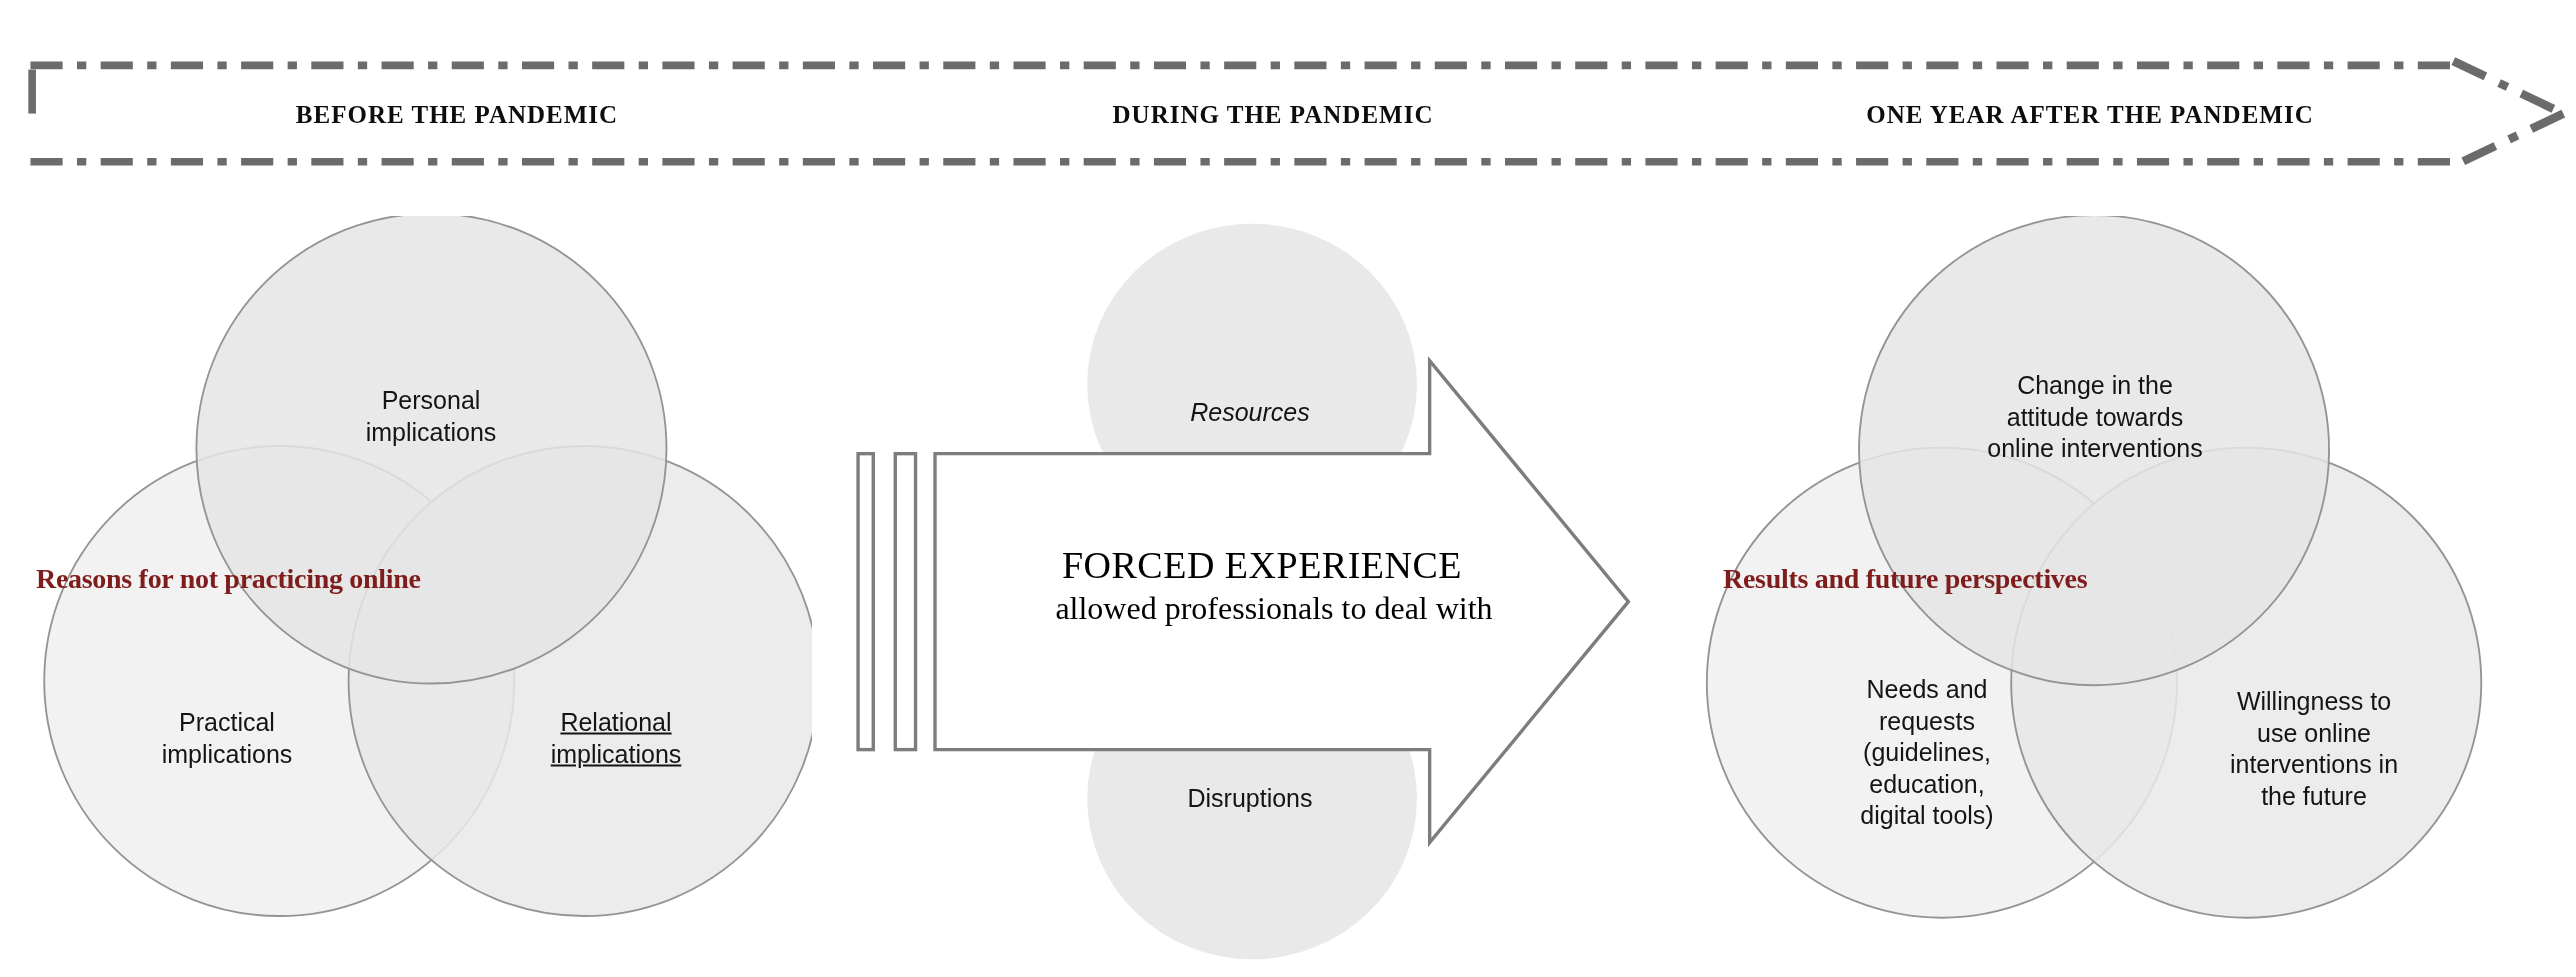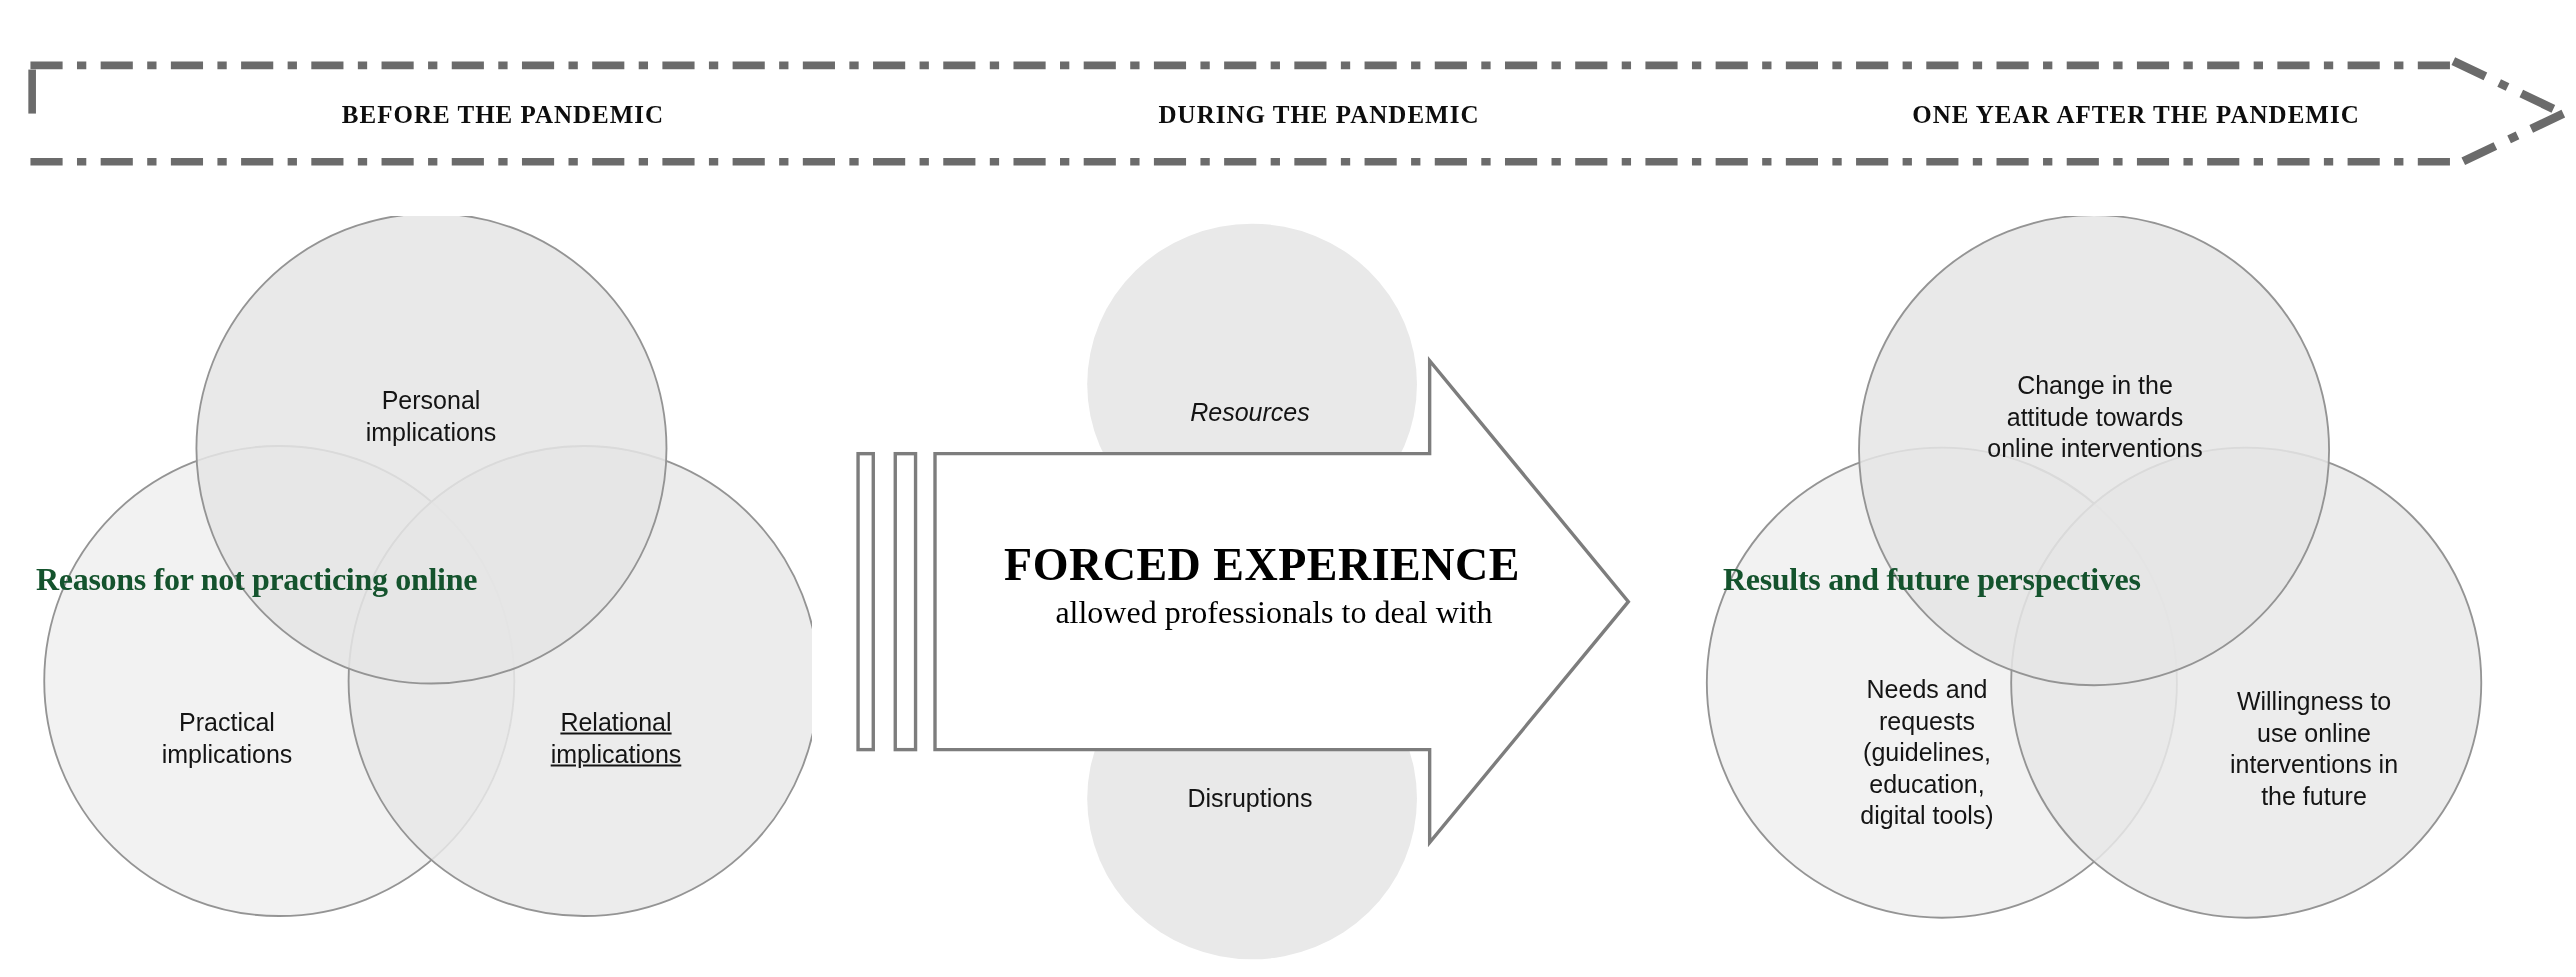--- a/index.html
+++ b/index.html
@@ -13,57 +13,56 @@
   .phase-label{
     position:absolute;
     font-family:"Liberation Serif", serif;
     font-weight:bold;
     font-size:25px;
     letter-spacing:1px;
     color:#0d0d0d;
     white-space:nowrap;
     text-align:center;
     transform:translateX(-50%);
-    margin-left:46px;
   }
 
   .venn-svg{position:absolute;}
 
   .ctext{
     position:absolute;
     font-family:"Liberation Sans", sans-serif;
     font-size:25px;
     line-height:1.26;
     color:#141414;
     text-align:center;
     transform:translate(-50%,-50%);
     white-space:pre-line;
     pointer-events:none;
   }
 
   .venn-title{
     position:absolute;
     font-family:"Liberation Serif", serif;
     font-weight:bold;
-    font-size:32px;
-    color:#14532d;
+    font-size:28px;
+    color:#7f1d1d;
     white-space:nowrap;
     transform:translateY(-50%);
     letter-spacing:-0.3px;
   }
 
   .arrow-text{
     position:absolute;
     text-align:center;
     transform:translate(-50%,-50%);
     font-family:"Liberation Serif", serif;
     color:#000000;
     white-space:nowrap;
   }
-  .arrow-text .l1{font-weight:bold;font-size:46px;letter-spacing:0.5px;display:block;}
+  .arrow-text .l1{font-weight:normal;font-size:38px;letter-spacing:0.5px;display:block;}
   .arrow-text .l2{font-size:32px;display:block;margin-top:3.4px;margin-left:24px;}
 </style>
 </head>
 <body>
 
 <div id="stage">
 
   <svg class="banner-svg" viewBox="0 0 3045 230">
 
     <line x1="36" y1="77" x2="2905" y2="77" stroke="#6b6b6b" stroke-width="9" fill="none" stroke-dasharray="38 17 11 17" stroke-linecap="butt"></line>

